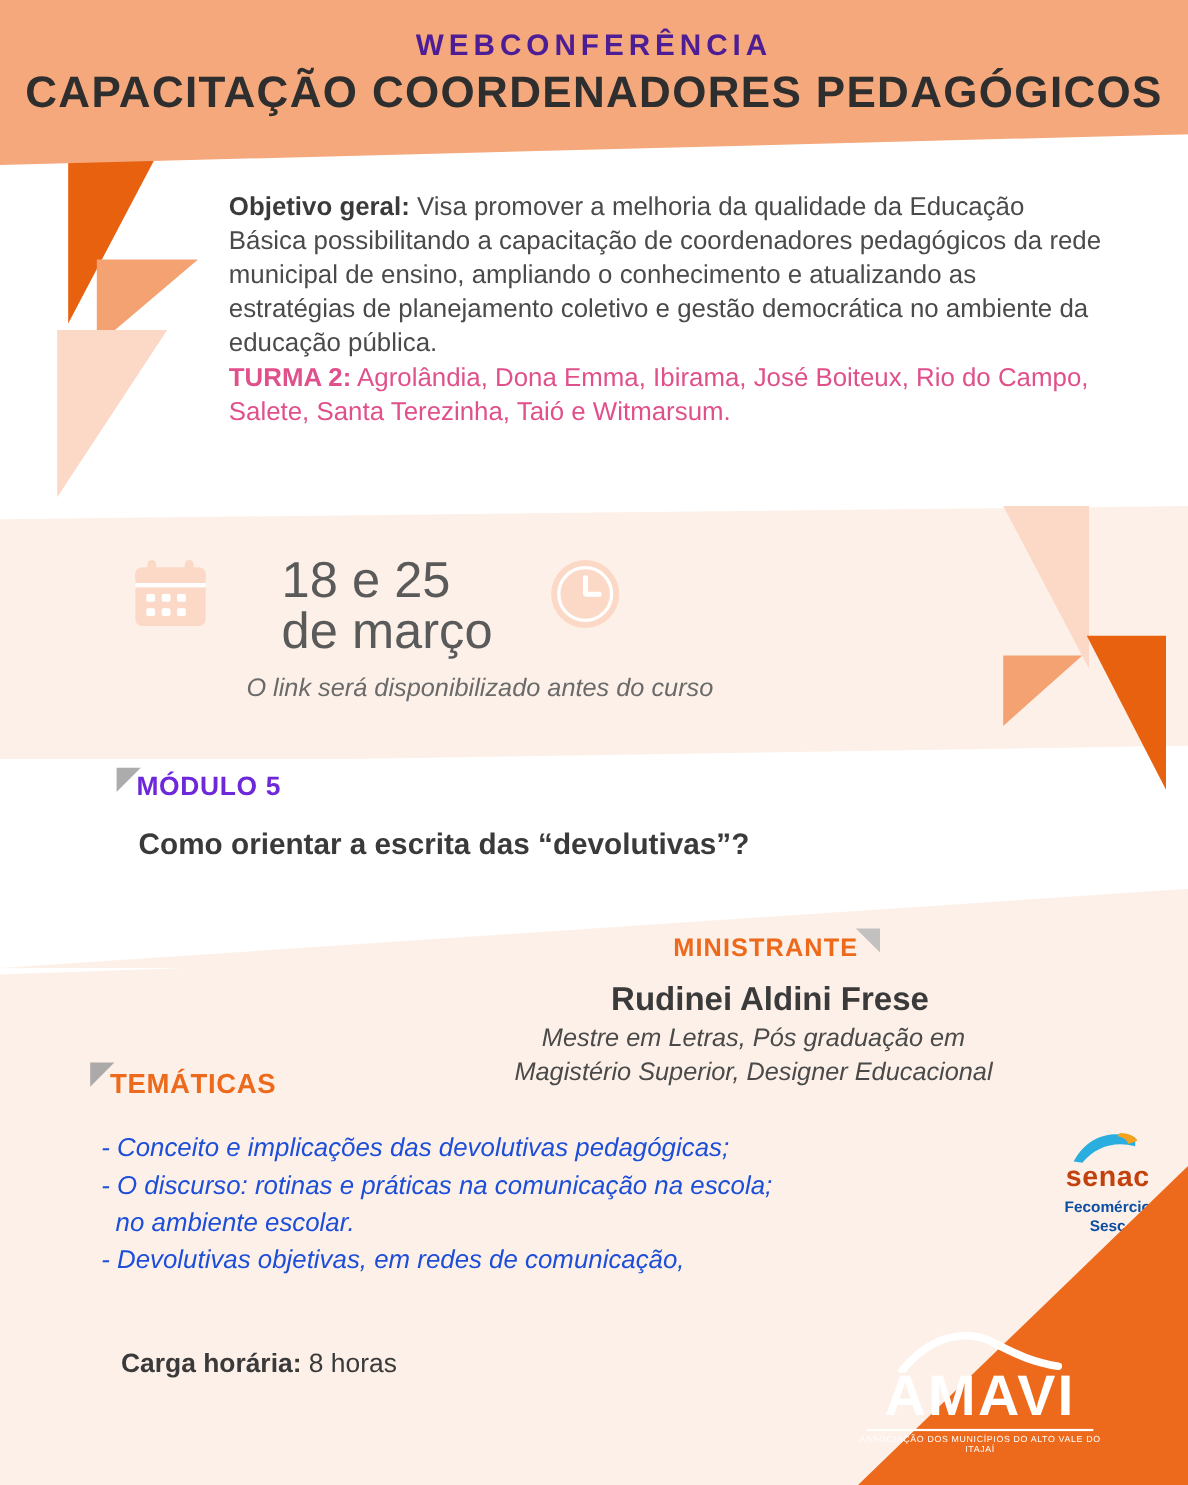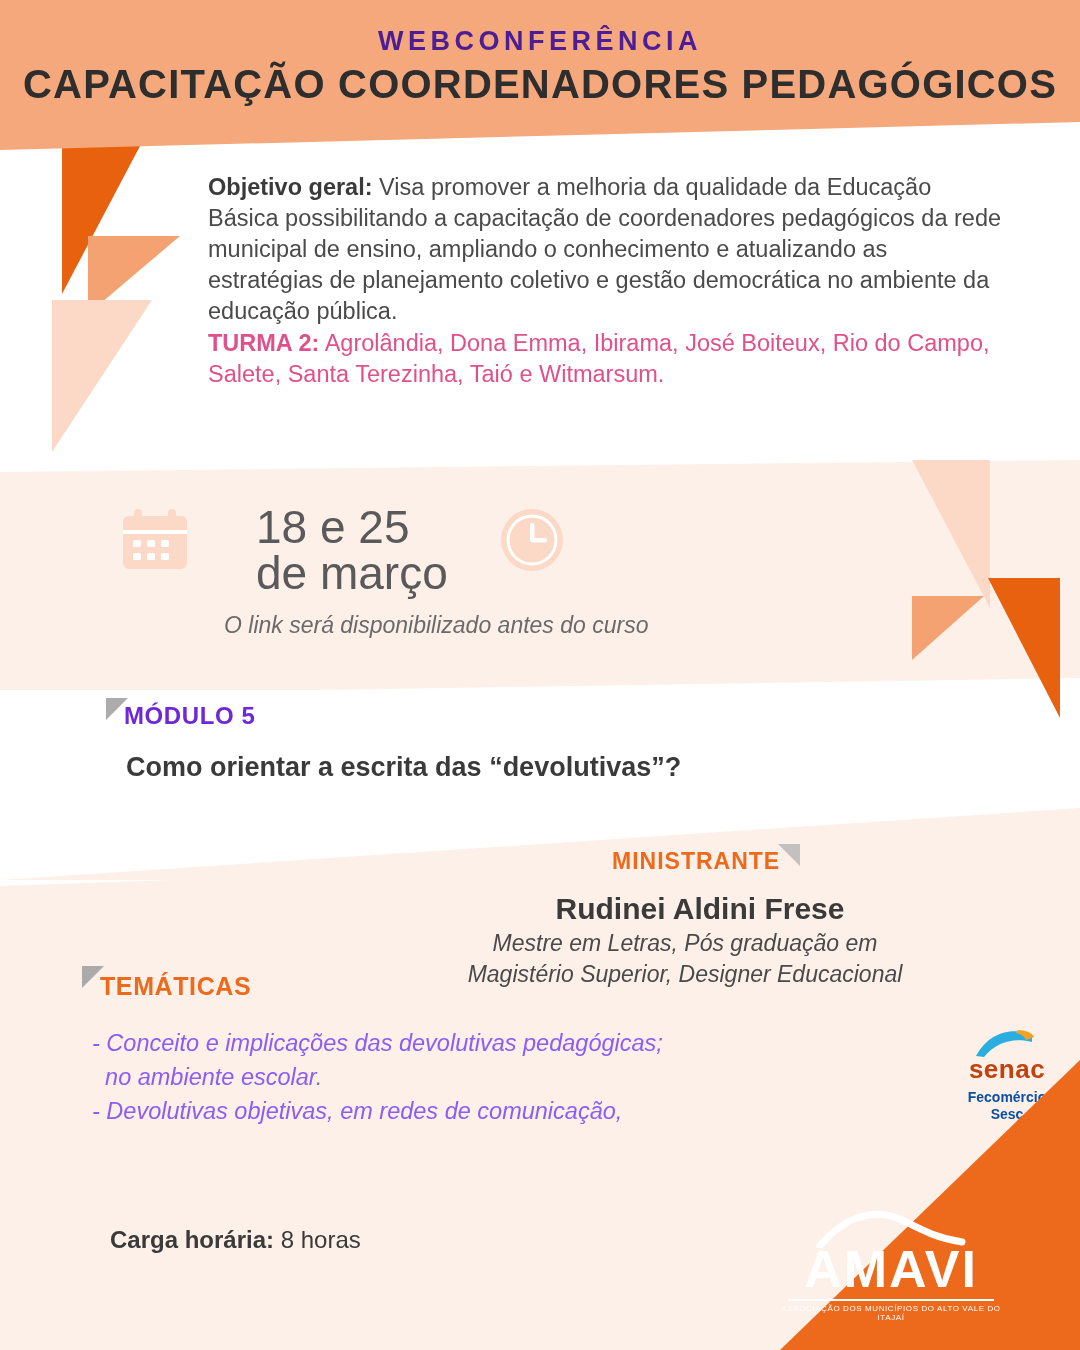--- a/index.html
+++ b/index.html
@@ -268,21 +268,21 @@
     color: #ed6a1c;
   }
   .tematicas-list {
     position: absolute;
     left: 92px; top: 1026px;
     width: 760px;
     z-index: 4;
     font-size: 23.5px;
     font-style: italic;
     line-height: 34px;
-    color: #8b5cf6;
+    color: #1d4ed8;
   }
   .tematicas-list div { white-space: pre; }
   .carga {
     position: absolute;
     left: 110px; top: 1226px;
     z-index: 4;
     font-size: 24px;
     color: #3a3a3a;
   }
   .carga b { font-weight: bold; }
@@ -421,20 +421,21 @@
   <div class="flag" style="left:778px; top:844px; border-top-color:#b9b9b9; transform:scaleX(-1);"></div>
   <div class="ministrante-label">MINISTRANTE</div>
   <div class="speaker-name">Rudinei Aldini Frese</div>
   <div class="speaker-desc" style="white-space:pre-line">Mestre em Letras, Pós graduação em
 Magistério Superior, Designer Educacional</div>
 
   <div class="flag" style="left:82px; top:966px;"></div>
   <div class="tematicas-label">TEMÁTICAS</div>
   <div class="tematicas-list">
     <div>- Conceito e implicações das devolutivas pedagógicas;</div>
+    <div>- O discurso: rotinas e práticas na comunicação na escola;</div>
     <div>  no ambiente escolar.</div>
     <div>- Devolutivas objetivas, em redes de comunicação,</div>
   </div>
 
   <div class="carga">
     <b>Carga horária:</b><span> 8 horas</span>
   </div>
 
   <div class="senac">
     <div class="senac-swoosh">

